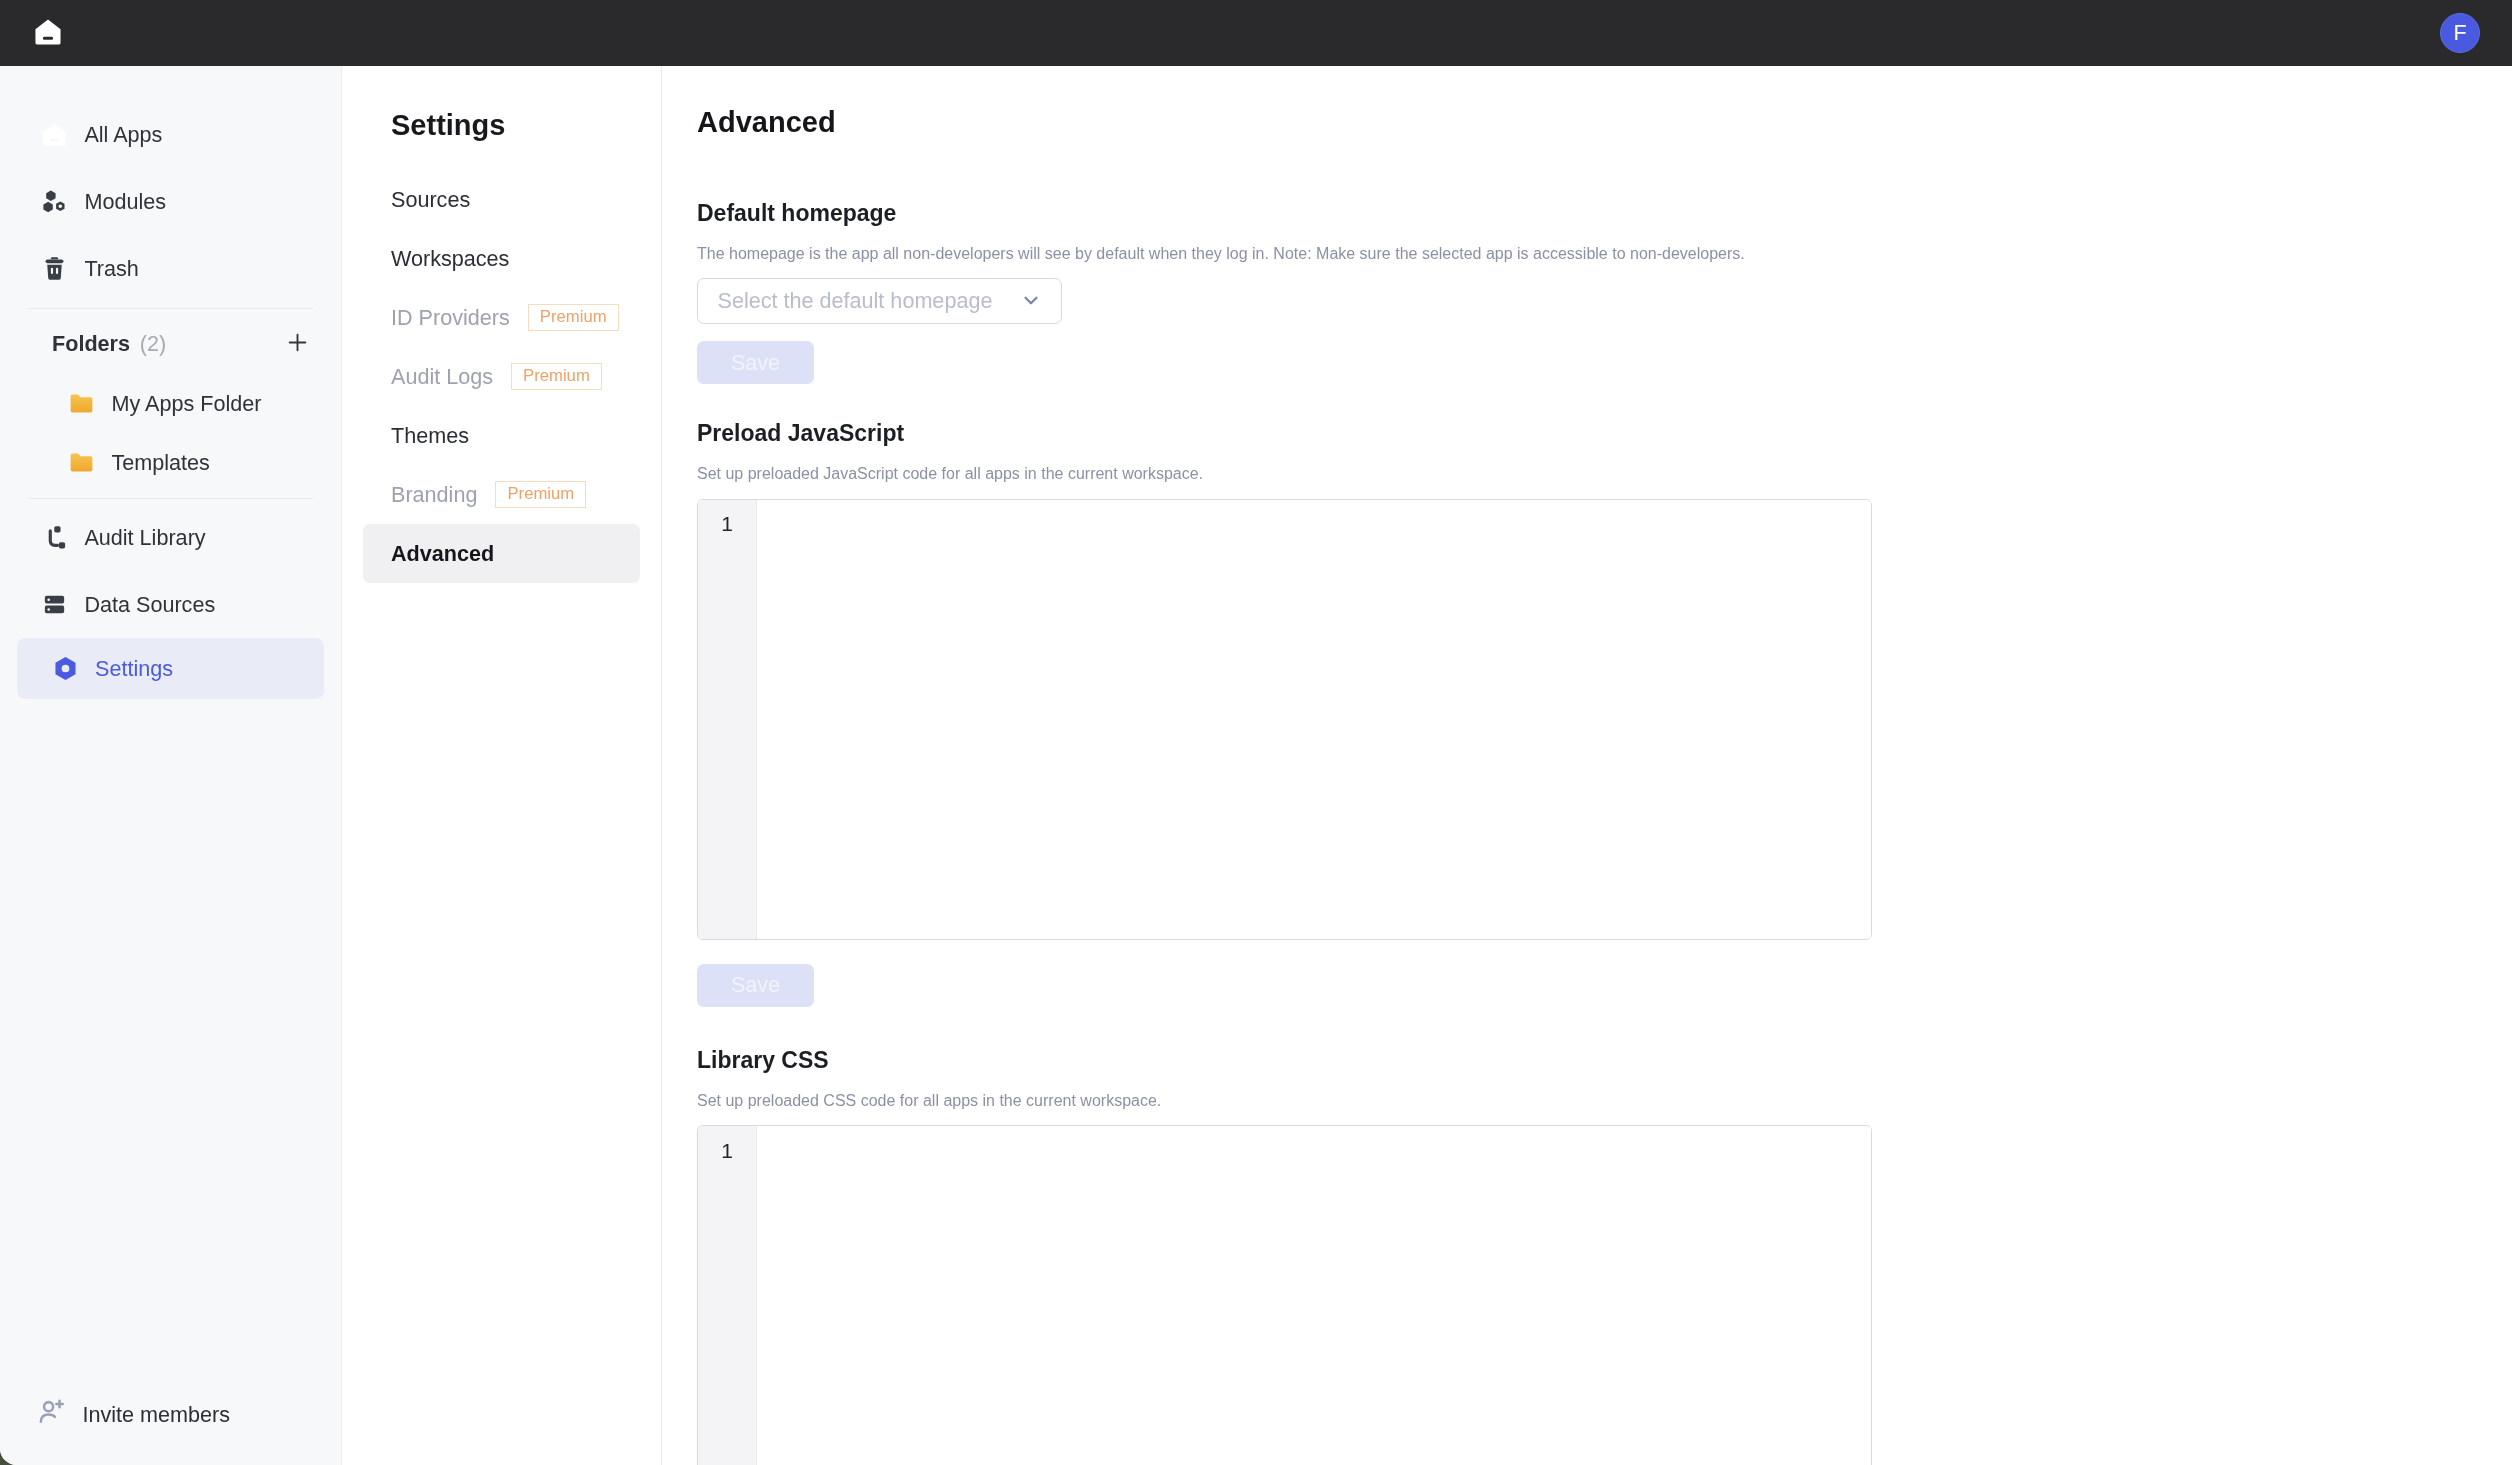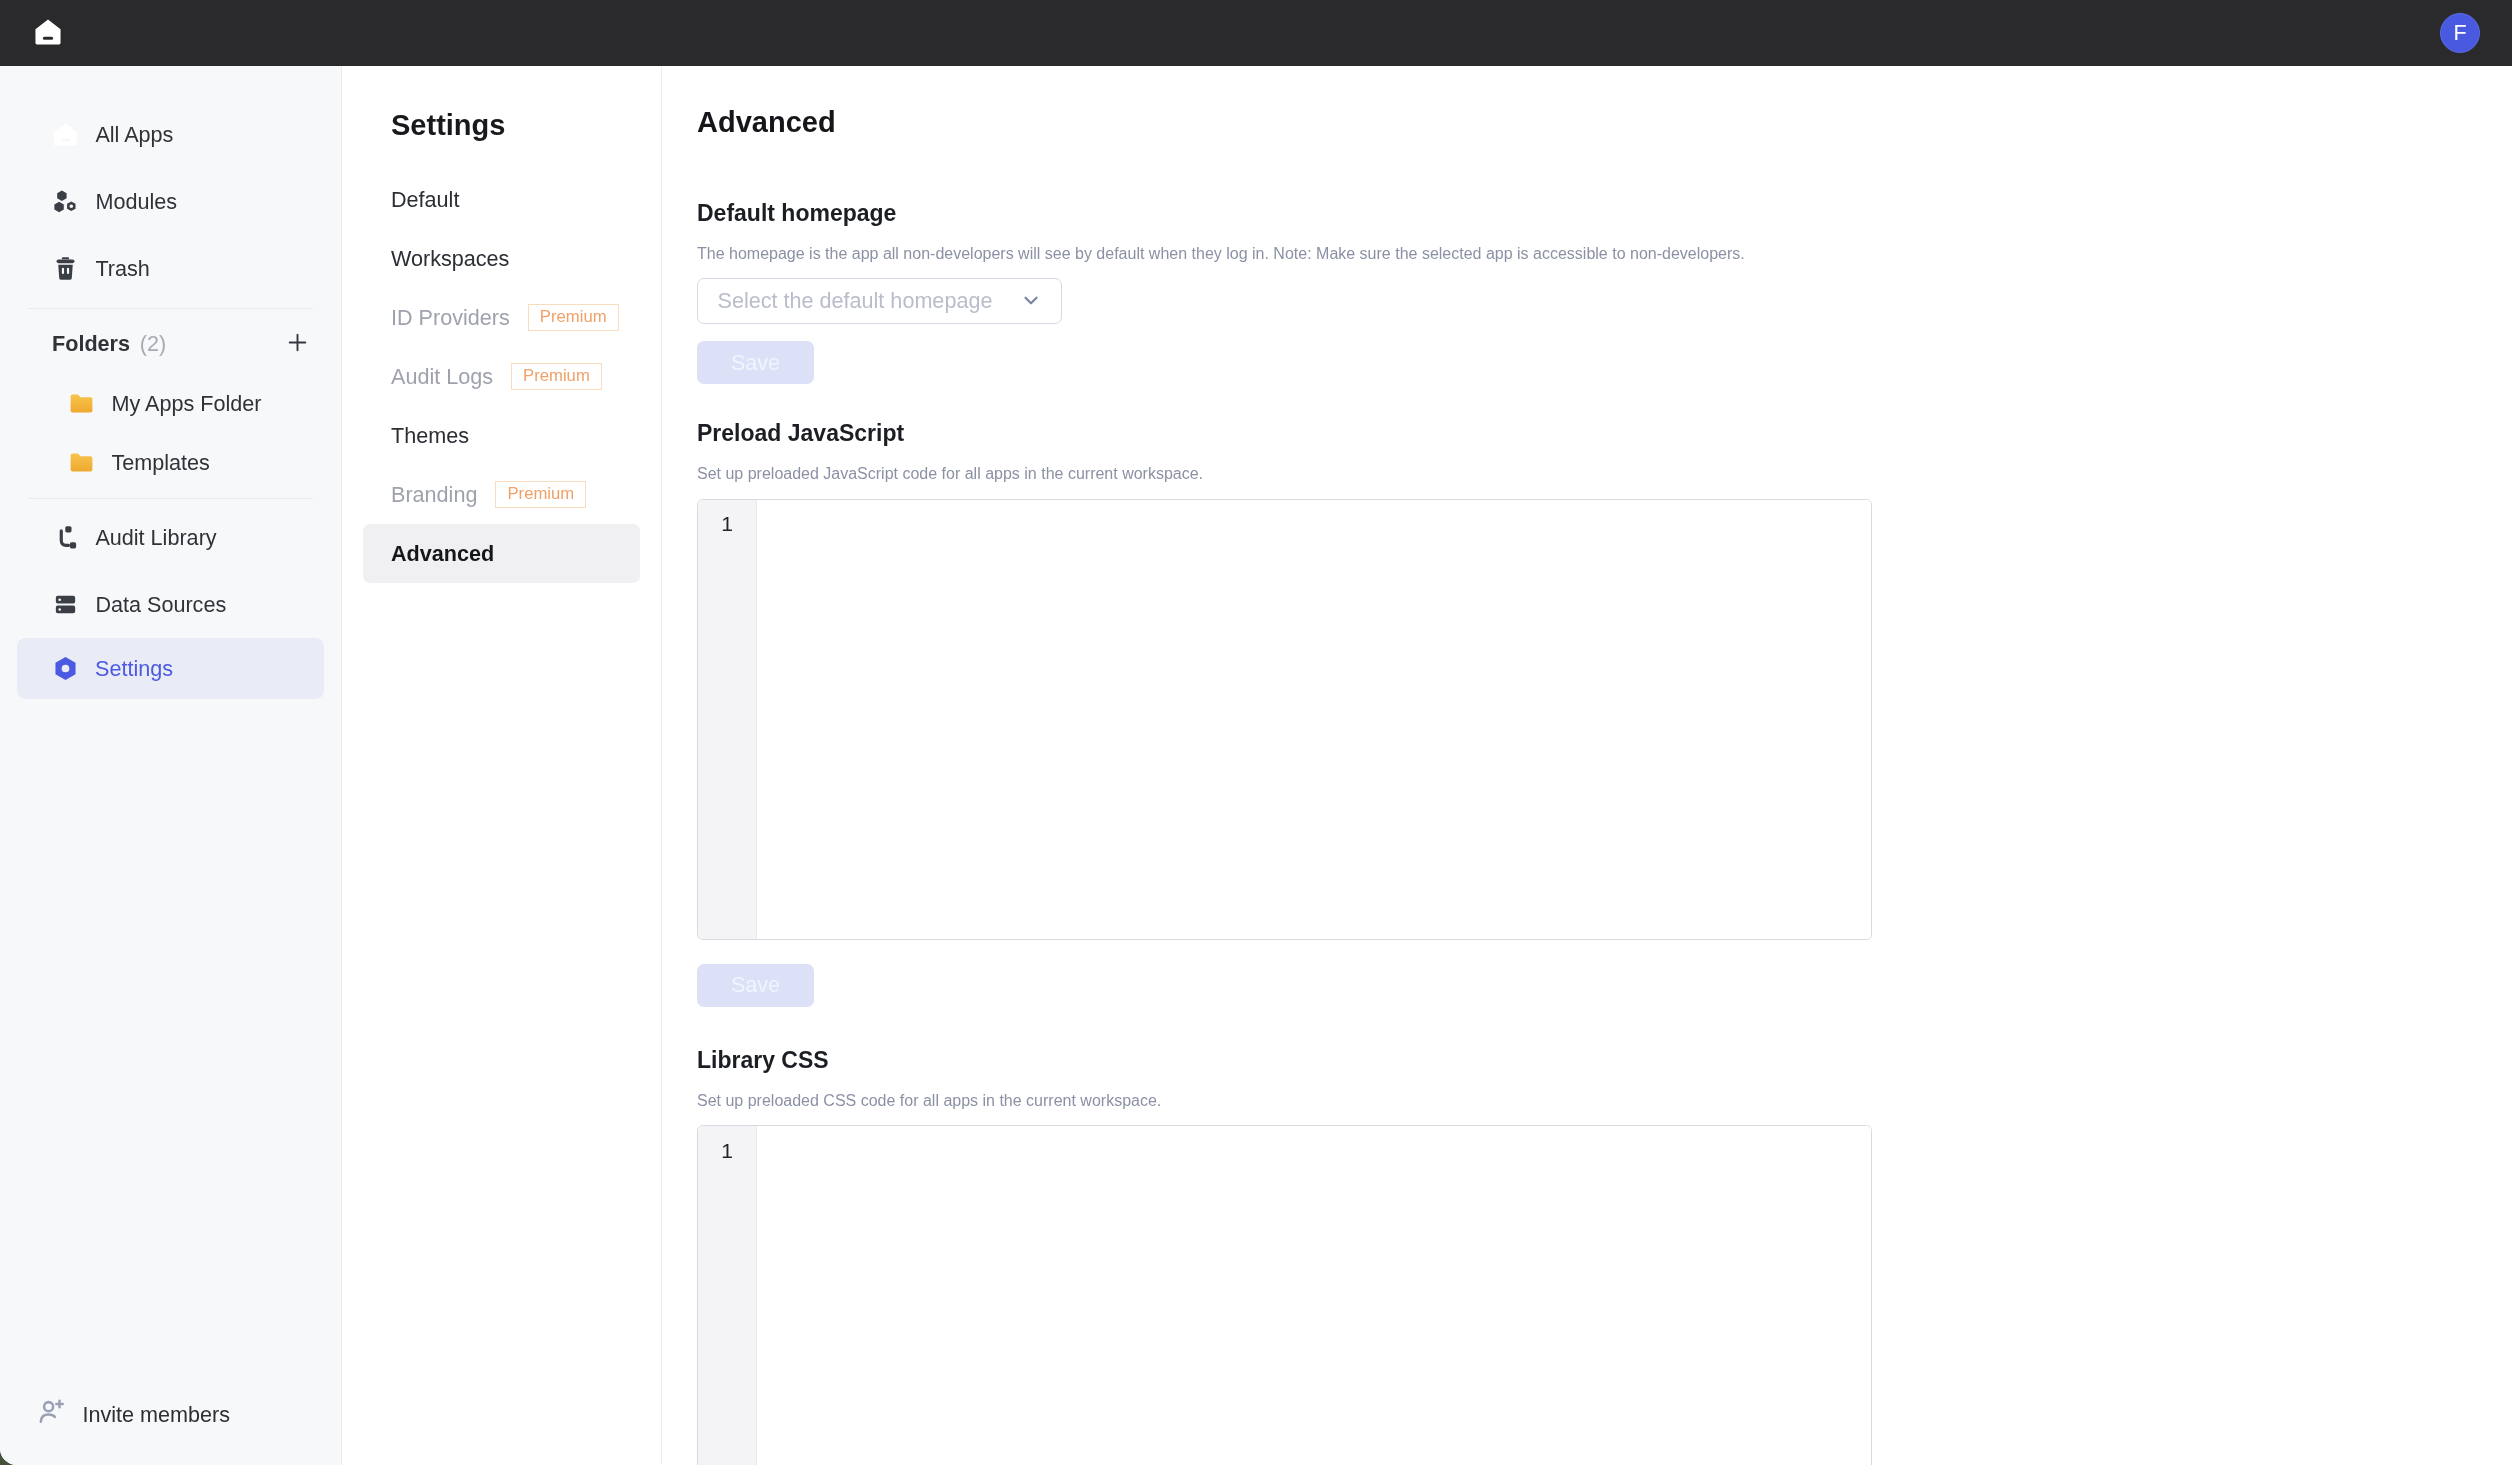--- a/index.html
+++ b/index.html
@@ -33,21 +33,21 @@
   
   .body-row { display:flex; height:1399px; }
 
   
   .sidebar {
     width:342px; min-width:342px; background:#f7f8fa;
     border-right:1.4px solid #ebecf0; padding-top:35px; position:relative;
   }
   .side-item {
     display:flex; align-items:center; height:67px;
-    padding-left:51px; gap:15.4px;
+    padding-left:40px; gap:15.4px;
     font-size:21.6px; color:#2f3338; font-weight:500; cursor:pointer;
   }
   .side-item .icon, .folder-item .icon { width:29px; height:29px; display:flex; }
   .side-item .icon svg, .folder-item .icon svg { width:29px; height:29px; }
   .divider { border-top:1.4px solid #e9eaee; margin:5.6px 28px; }
   .folders-head {
     display:flex; align-items:center; height:60px;
     padding:0 31px 0 52px; font-size:21.6px; color:#2f3338; font-weight:700;
   }
   .folders-count { color:#a7aab2; margin-left:9.8px; font-weight:400; }
@@ -269,21 +269,21 @@
         </span>
         <span>Invite members</span>
       </div>
     </nav>
 
     <aside class="settings-nav">
       <h2 class="settings-title">Settings</h2>
       <div class="snav-list">
 
         <div class="snav-item">
-          <span>Default</span>
+          <span>Sources</span>
         </div>
 
         <div class="snav-item">
           <span>Workspaces</span>
         </div>
 
         <div class="snav-item disabled">
           <span>ID Providers</span>
           <span class="badge">Premium</span>
         </div>

